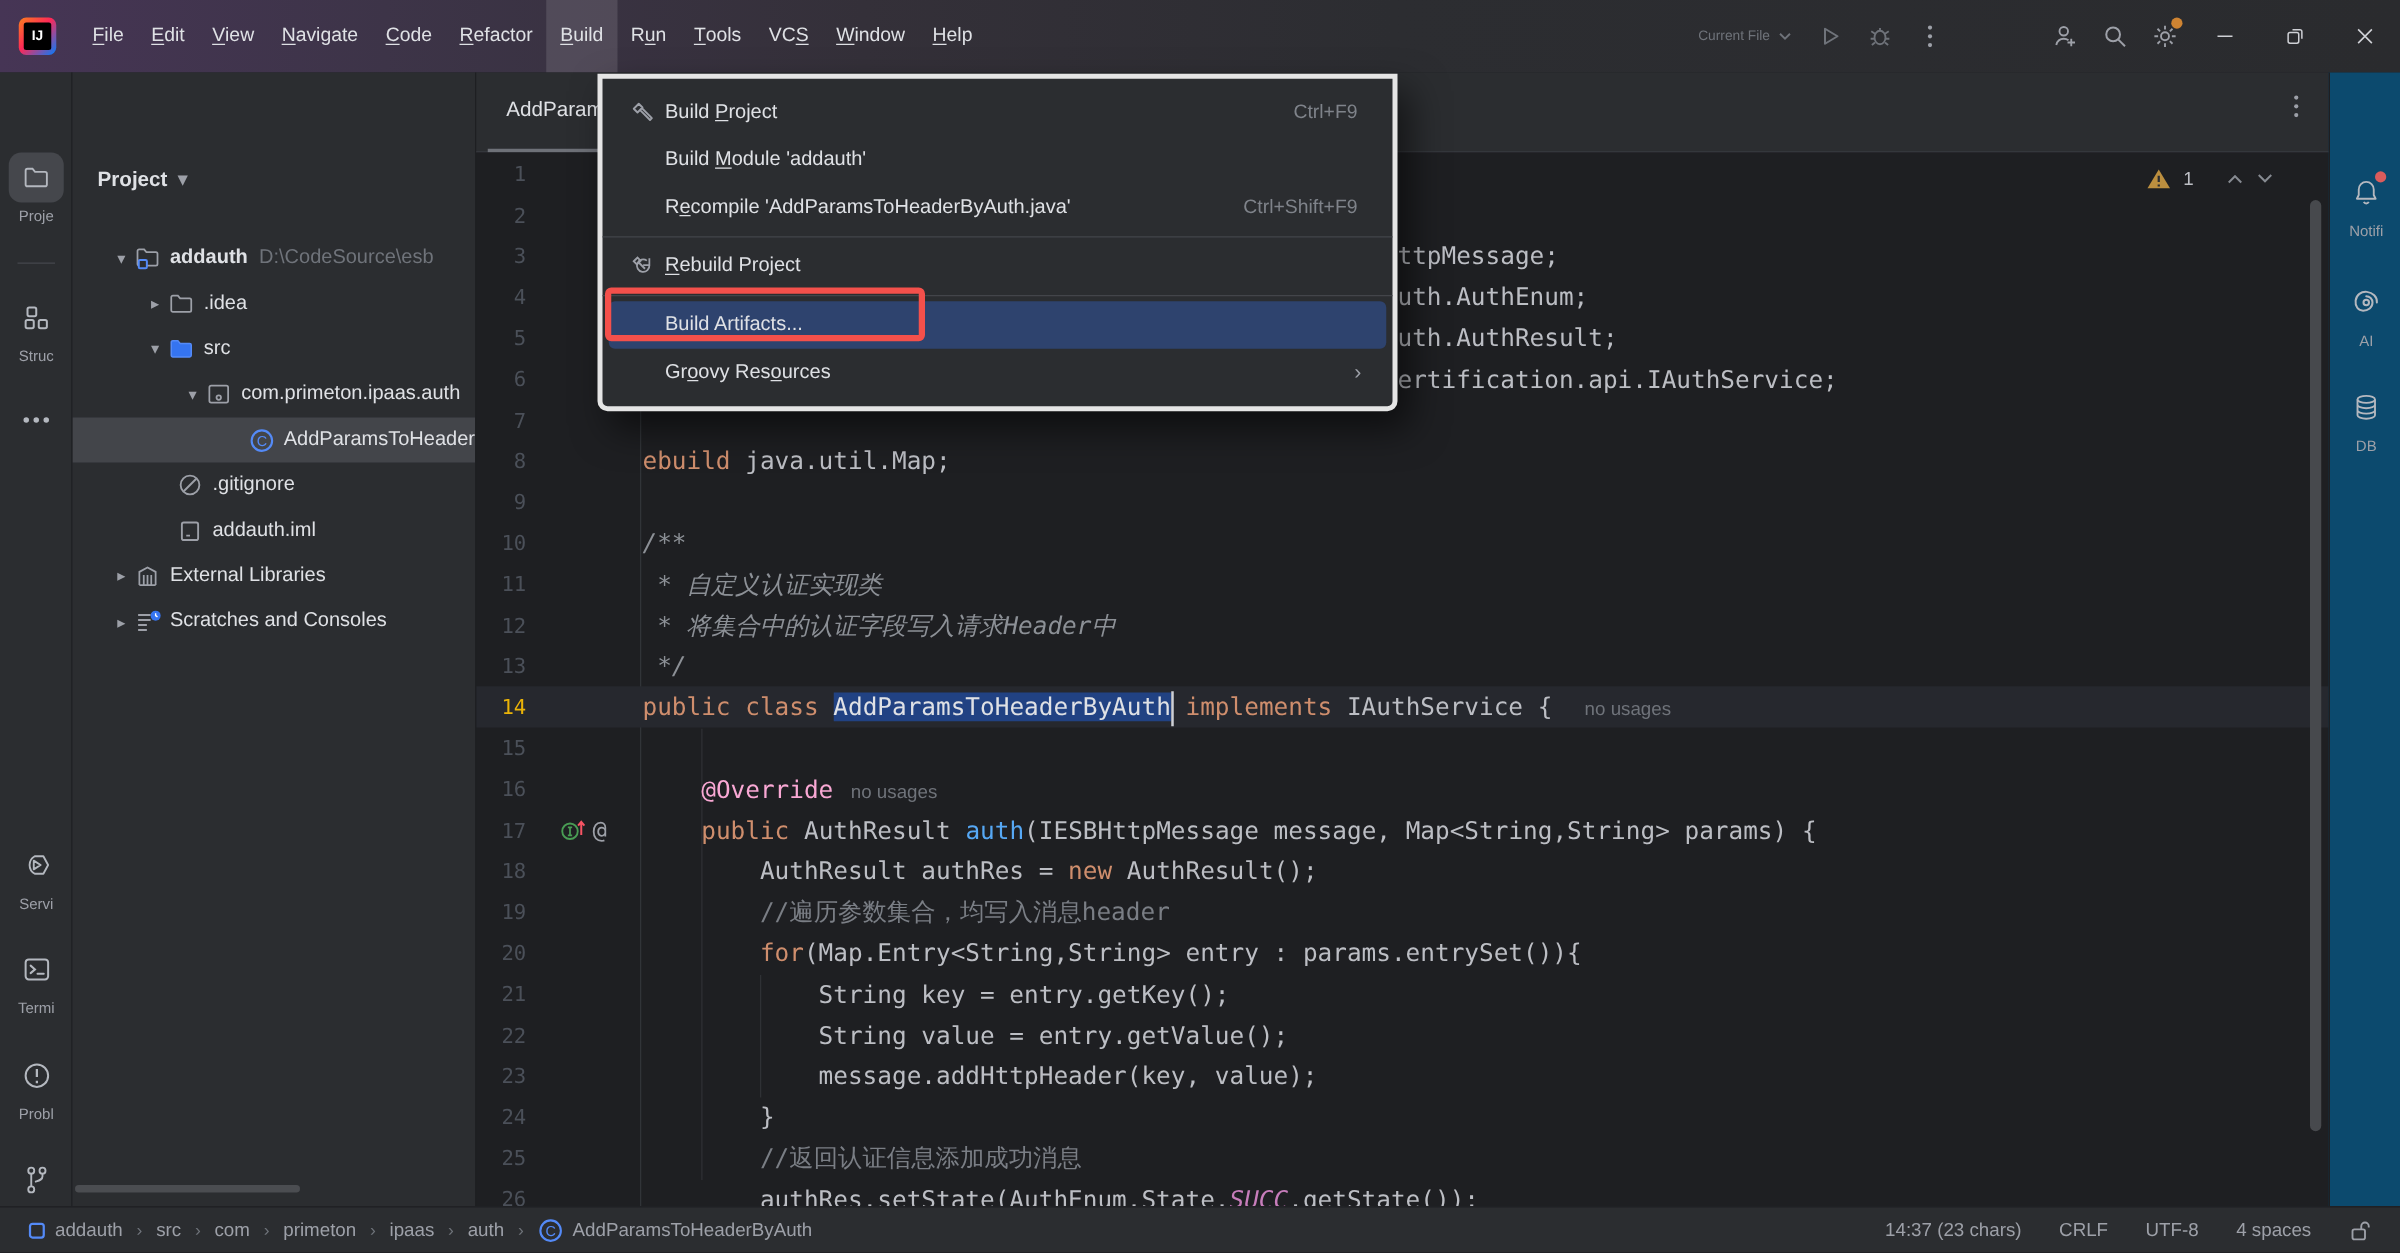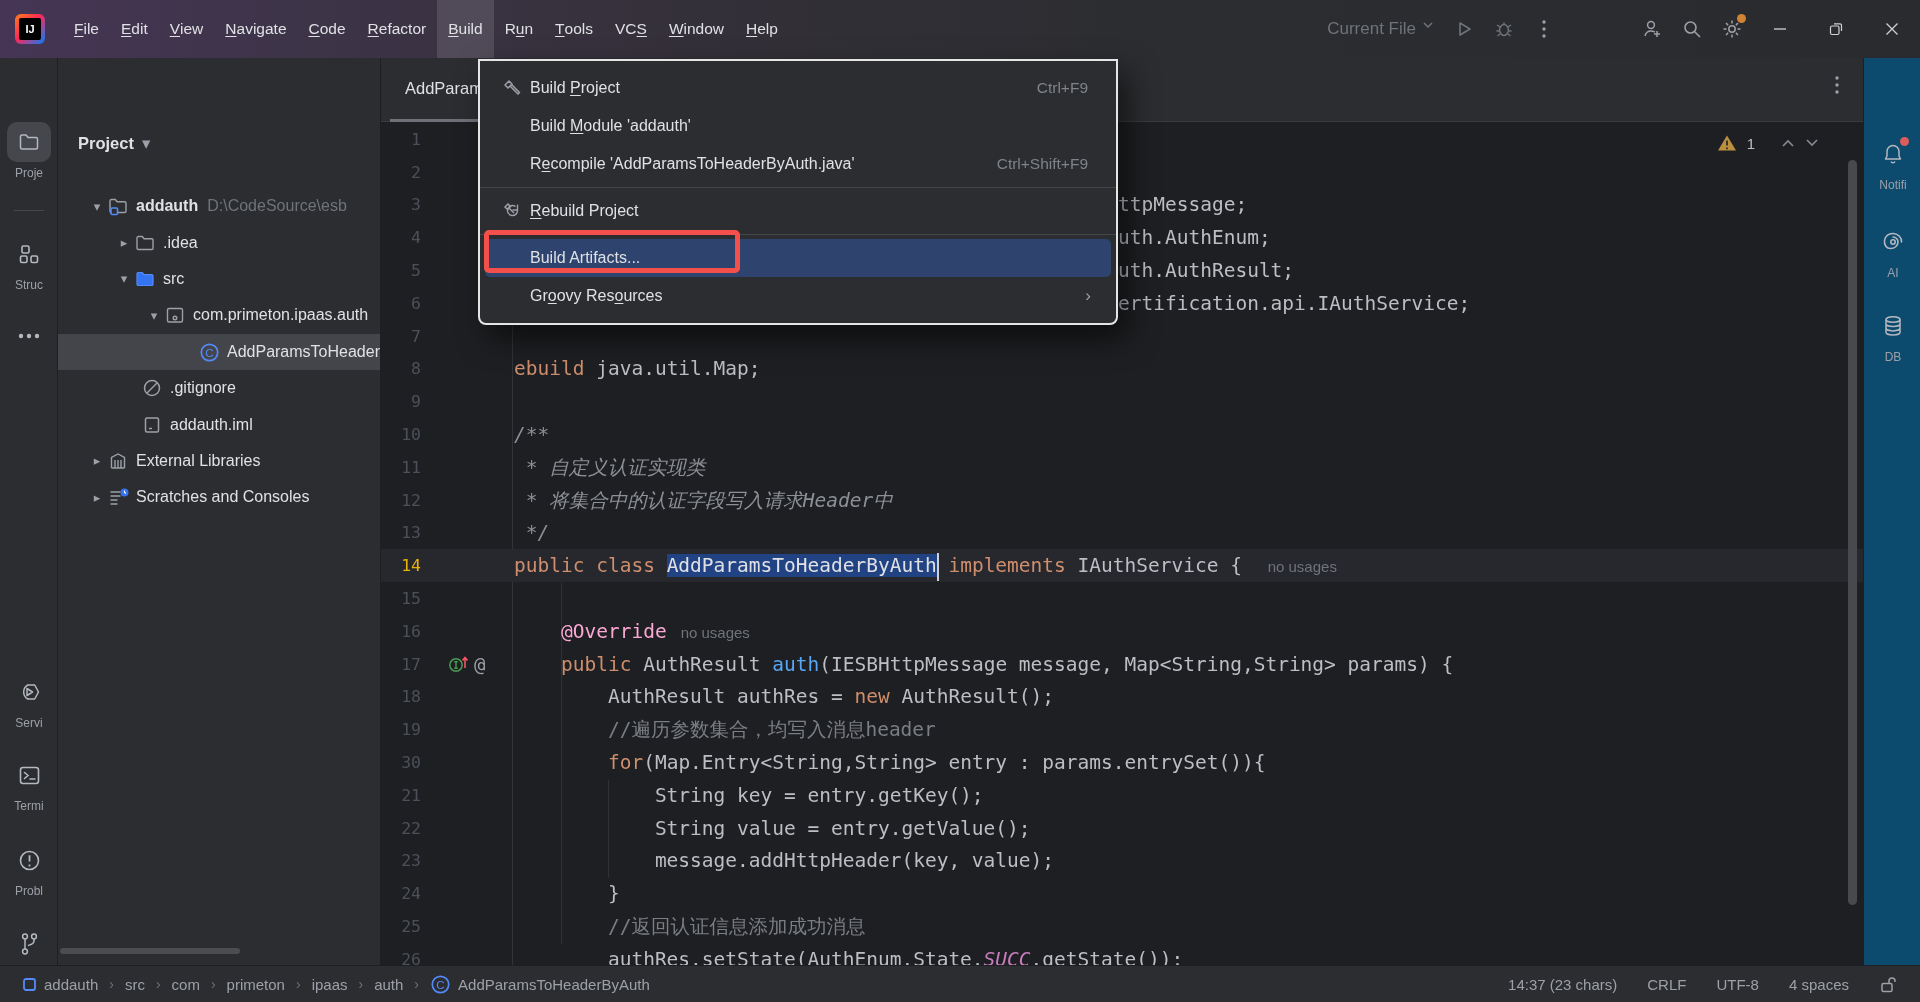--- a/index.html
+++ b/index.html
@@ -15,21 +15,21 @@
     background:linear-gradient(135deg,#fc801d 0%,#fe2857 45%,#007eff 100%); }
   #logo .inner { position:absolute; left:4px; top:4px; right:4px; bottom:4px; background:#000;
     border-radius:2px; color:#fff; font-size:11px; font-weight:bold; display:flex; align-items:center; justify-content:center; }
   #menu-bar { display:flex; margin-left:18px; height:100%; }
   .mbi { height:100%; display:flex; align-items:center; padding:0 11px; color:#dfe1e5; font-size:15.5px; cursor:default; }
   .mbi.active { background:rgba(255,255,255,.12); }
   .mbi u, .mi-label u { text-decoration:underline; text-underline-offset:2px; }
   #tb-right { margin-left:auto; display:flex; align-items:center; height:100%; }
   .tb-ico { width:40px; height:100%; display:flex; align-items:center; justify-content:center; color:#9da0a8; position:relative; }
   .tb-ico.dim { color:#6f737a; }
-  #current-file { color:#6f737a; font-size:17px; display:flex; align-items:flex-start; gap:6px; margin-right:10px; }
+  #current-file { color:#6f737a; font-size:11px; display:flex; align-items:flex-start; gap:6px; margin-right:10px; }
   .winbtn { width:56px; height:100%; display:flex; align-items:center; justify-content:center; color:#cfd1d6; }
   .dot { position:absolute; width:9px; height:9px; border-radius:50%; }
 
   
   #left-strip { position:absolute; left:0; top:58px; width:58px; bottom:37px; background:#2b2d30;
     border-right:1px solid #1e1f22; }
   .strip-btn { position:absolute; left:0; width:58px; display:flex; flex-direction:column; align-items:center; color:#b4b8bf; }
   .strip-btn .lbl { font-size:12px; color:#9da0a8; margin-top:4px; max-width:56px; overflow:hidden; white-space:nowrap; }
   .icon-box { width:44px; height:40px; display:flex; align-items:center; justify-content:center; border-radius:10px; }
   .icon-box.sel { background:#45474c; }
@@ -81,21 +81,21 @@
   #inspections { position:absolute; right:44px; top:12px; display:flex; align-items:center; gap:10px;
     color:#bcbec4; font-size:15px; }
   #inspections .chev { color:#868a91; }
 
   
   #right-strip { position:absolute; right:0; top:58px; width:57px; bottom:37px; background:#0c4a6e;
     border-left:1px solid #1e1f22; }
 
   
   #build-menu { position:absolute; left:478px; top:59px; width:640px; background:#2b2d30;
-    border:2px solid #e5e5e5; border-radius:0 0 8px 8px; box-shadow:10px 14px 30px rgba(0,0,0,.55);
+    border:4px solid #e5e5e5; border-radius:0 0 8px 8px; box-shadow:10px 14px 30px rgba(0,0,0,.55);
     padding:8px 0; z-index:50; }
   .mrow { height:38px; display:flex; align-items:center; margin:0 5px; border-radius:5px;
     padding-left:17px; color:#dfe1e5; font-size:16px; }
   .mrow .micon { width:28px; flex:none; color:#9da0a8; display:flex; align-items:center; }
   .mrow .mi-label { flex:none; }
   .mrow .sc { margin-left:auto; padding-right:23px; color:#7f838a; font-size:15.5px; }
   .mrow .sub { margin-left:auto; padding-right:20px; color:#9da0a8; font-size:17px; }
   .mrow.sel { background:#2e436e; }
   .msep { height:1px; background:#43454a; margin:4px 0; }
   #annotation-box { position:absolute; left:484px; top:230px; width:256px; height:43px;
@@ -493,21 +493,21 @@
         <span class="lnum">18</span>
         <span class="gico"></span>
         <span class="codetxt"><span class="tk-txt">        AuthResult authRes = </span><span class="tk-kw">new</span><span class="tk-txt"> AuthResult();</span></span>
       </div>
       <div class="cline">
         <span class="lnum">19</span>
         <span class="gico"></span>
         <span class="codetxt"><span class="tk-txt">        </span><span class="tk-cmt">//遍历参数集合，均写入消息header</span></span>
       </div>
       <div class="cline">
-        <span class="lnum">30</span>
+        <span class="lnum">20</span>
         <span class="gico"></span>
         <span class="codetxt"><span class="tk-txt">        </span><span class="tk-kw">for</span><span class="tk-txt">(Map.Entry&lt;String,String&gt; entry : params.entrySet()){</span></span>
       </div>
       <div class="cline">
         <span class="lnum">21</span>
         <span class="gico"></span>
         <span class="codetxt"><span class="tk-txt">            String key = entry.getKey();</span></span>
       </div>
       <div class="cline">
         <span class="lnum">22</span>

